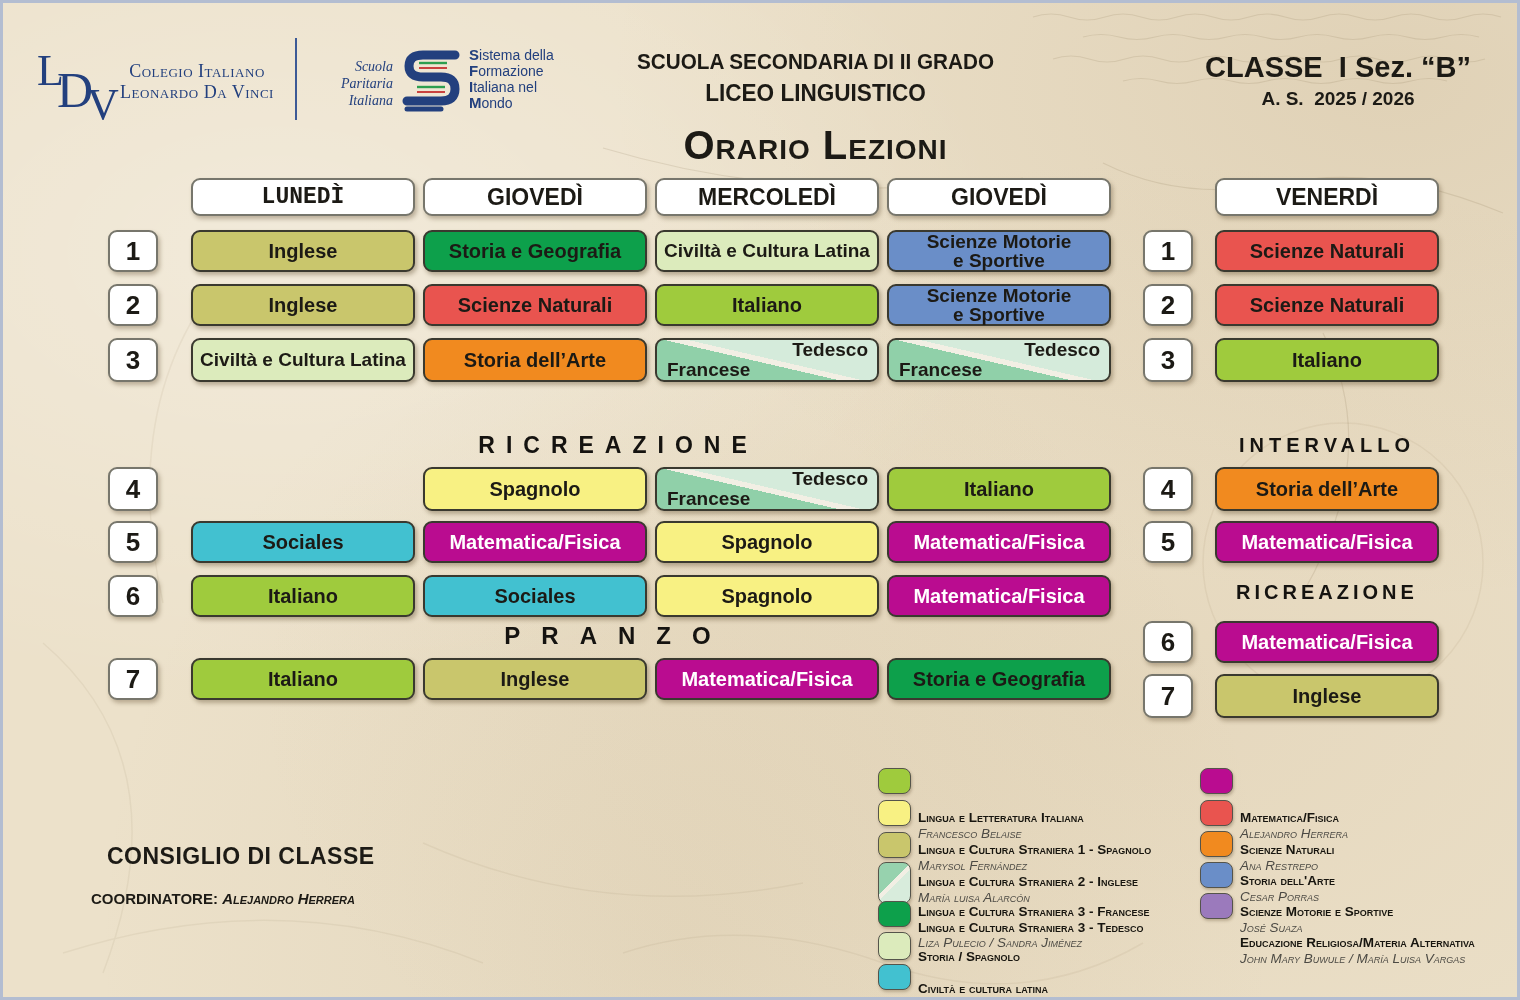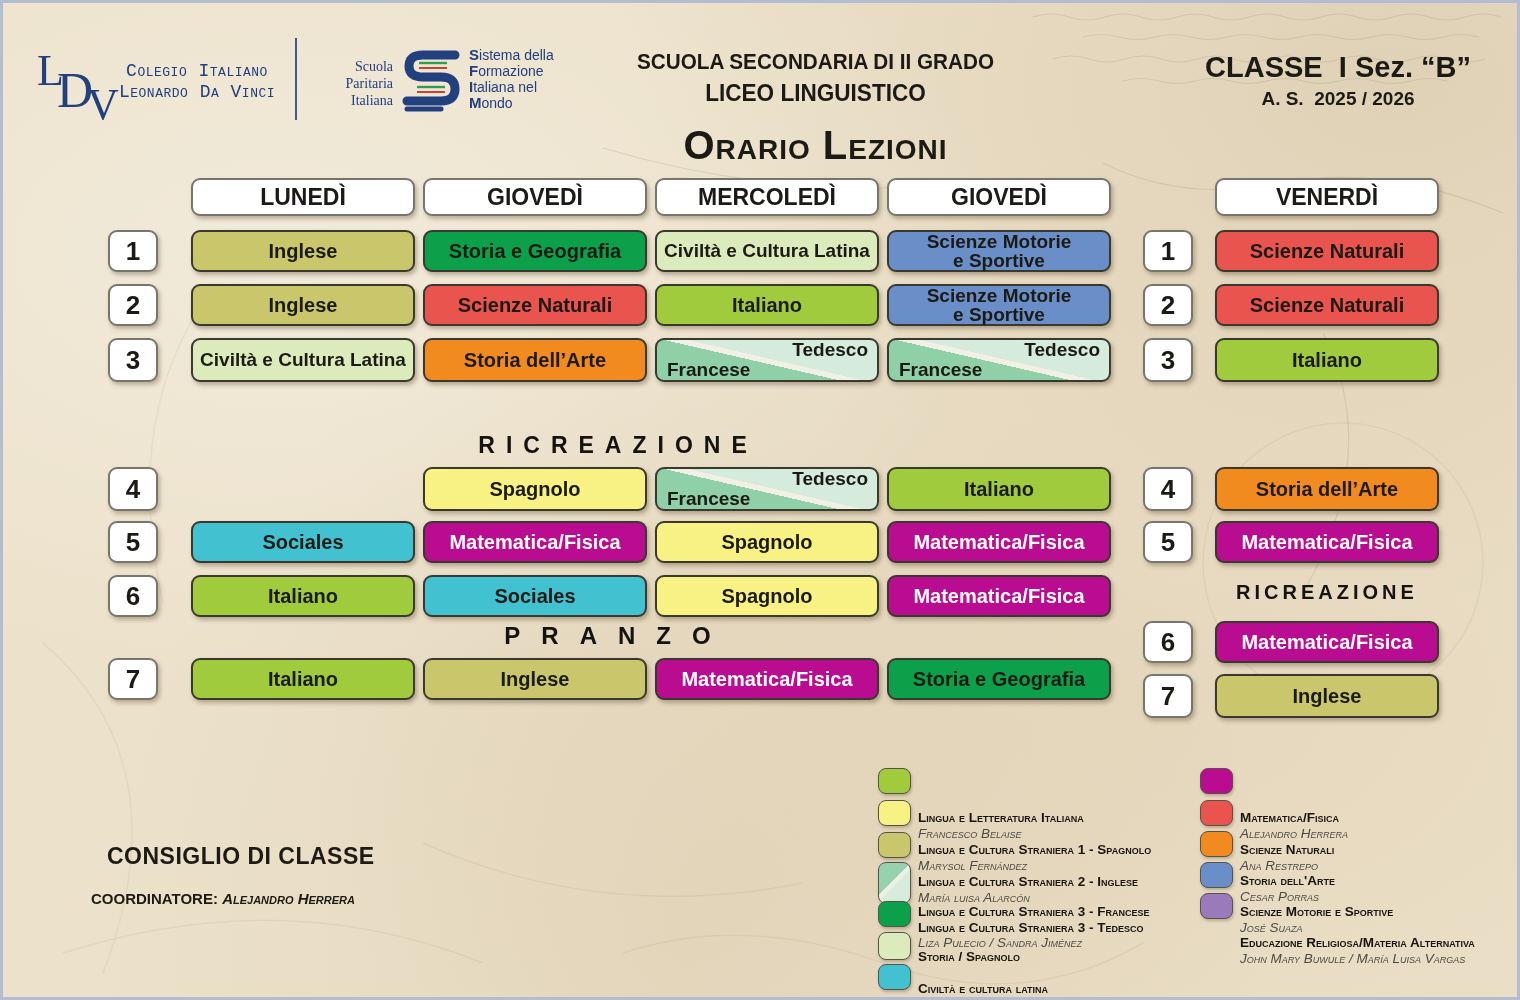--- a/index.html
+++ b/index.html
@@ -15,25 +15,25 @@
       #ece1ca;
   }
   .sketch{position:absolute;inset:0;pointer-events:none;}
   
   .monogram{position:absolute;left:28px;top:40px;width:96px;height:88px;color:#23407e;font-family:"Liberation Serif","DejaVu Serif",serif;}
   .monogram span{position:absolute;font-weight:normal;}
   .mono-l{left:6px;top:2px;font-size:44px;}
   .mono-d{left:26px;top:18px;font-size:50px;}
   .mono-v{left:56px;top:36px;font-size:44px;}
   .schoolname{position:absolute;left:104px;top:58px;width:180px;text-align:center;
-    font-family:Liberation Mono, monospace;font-variant:small-caps;
+    font-family:Liberation Serif, serif;font-variant:small-caps;
     color:#23407e;font-size:18px;line-height:21px;letter-spacing:.5px;}
   .hdr-divider{position:absolute;left:292px;top:35px;width:2px;height:82px;background:#3d5a96;}
   .paritaria{position:absolute;left:312px;top:55px;width:78px;text-align:right;
-    font-family:"Liberation Serif","DejaVu Serif",serif;
+    font-family:"Liberation Serif","DejaVu Serif",serif;font-style:italic;
     color:#23407e;font-size:14px;line-height:17px;}
   .slogo{position:absolute;left:396px;top:40px;}
   .sistema{position:absolute;left:466px;top:44px;color:#23407e;font-size:14px;line-height:16px;}
   .sistema .ini{font-weight:bold;font-size:15px;}
   .title-block{position:absolute;left:560px;top:18px;width:505px;text-align:center;margin-top:28px;}
   .title-l1{font-size:22px;font-weight:bold;transform:scaleX(.94);transform-origin:center;}
   .title-l2{font-size:24px;font-weight:bold;margin-top:4px;transform:scaleX(.94);transform-origin:center;}
   .title-main{margin-top:16px;font-size:40px;font-weight:bold;font-variant:small-caps;letter-spacing:1px;}
   .classe-block{position:absolute;left:1150px;top:48px;width:370px;text-align:center;}
   .classe-line{font-size:29px;font-weight:bold;white-space:pre;}
@@ -141,21 +141,21 @@
     <div class="title-l1">SCUOLA SECONDARIA DI II GRADO</div>
     <div class="title-l2">LICEO LINGUISTICO</div>
     <div class="title-main">Orario Lezioni</div>
   </div>
 
   <div class="classe-block">
     <div class="classe-line">CLASSE  I Sez. “B”</div>
     <div class="anno-line">A. S.  2025 / 2026</div>
   </div>
 
-  <div class="dayhdr" style="left:188px;top:175px;">LUNEDÌ</div>
+  <div class="dayhdr" style="left:188px;top:175px;font-family:Liberation Mono, monospace;">LUNEDÌ</div>
   <div class="dayhdr" style="left:420px;top:175px;">GIOVEDÌ</div>
   <div class="dayhdr" style="left:652px;top:175px;">MERCOLEDÌ</div>
   <div class="dayhdr" style="left:884px;top:175px;">GIOVEDÌ</div>
   <div class="dayhdr" style="left:1212px;top:175px;">VENERDÌ</div>
 
   <div class="numbox" style="left:105px;top:227px;height:42px;">1</div>
   <div class="numbox" style="left:105px;top:281px;height:42px;">2</div>
   <div class="numbox" style="left:105px;top:335px;height:44px;">3</div>
   <div class="numbox" style="left:105px;top:464px;height:44px;">4</div>
   <div class="numbox" style="left:105px;top:518px;height:42px;">5</div>
@@ -214,20 +214,21 @@
 
   <div class="cell" style="left: 1212px; top: 227px; height: 42px; background: rgb(233, 84, 79);">Scienze Naturali</div>
   <div class="cell" style="left: 1212px; top: 281px; height: 42px; background: rgb(233, 84, 79);">Scienze Naturali</div>
   <div class="cell" style="left: 1212px; top: 335px; height: 44px; background: rgb(159, 203, 61);">Italiano</div>
   <div class="cell" style="left: 1212px; top: 464px; height: 44px; background: rgb(241, 138, 31);">Storia dell’Arte</div>
   <div class="cell tx-white" style="left: 1212px; top: 518px; height: 42px; background: rgb(186, 12, 144);">Matematica/Fisica</div>
   <div class="cell tx-white" style="left: 1212px; top: 618px; height: 42px; background: rgb(186, 12, 144);">Matematica/Fisica</div>
   <div class="cell" style="left: 1212px; top: 671px; height: 44px; background: rgb(201, 198, 108);">Inglese</div>
 
   <div class="band band-ricreazione">RICREAZIONE</div>
+  <div class="band band-intervallo">INTERVALLO</div>
   <div class="band band-pranzo">PRANZO</div>
   <div class="band band-ric-fri">RICREAZIONE</div>
 
   <div class="swatch" style="left: 875px; top: 765px; height: 26px; background: rgb(159, 203, 61);"></div>
   <div class="lg-text" style="left:915px;top:763px;">
     <div class="lg-label">Lingua e Letteratura Italiana</div>
     <div class="lg-teacher">Francesco Belaise</div>
   </div>
 
   <div class="swatch" style="left: 875px; top: 797px; height: 26px; background: rgb(248, 241, 131);"></div>

